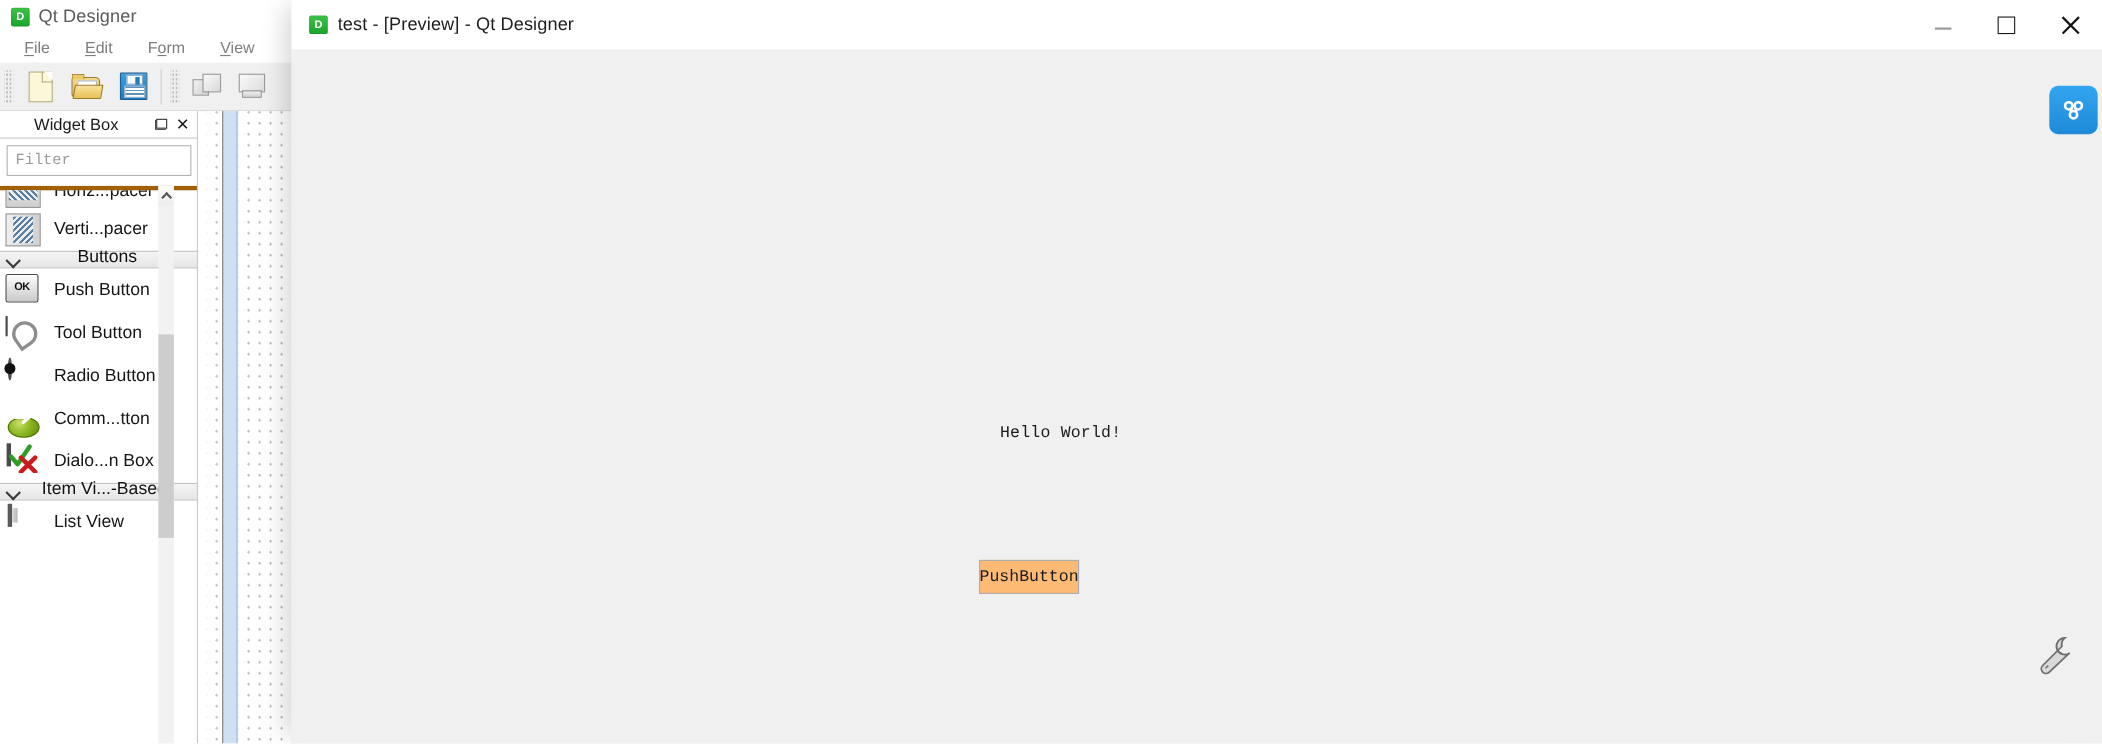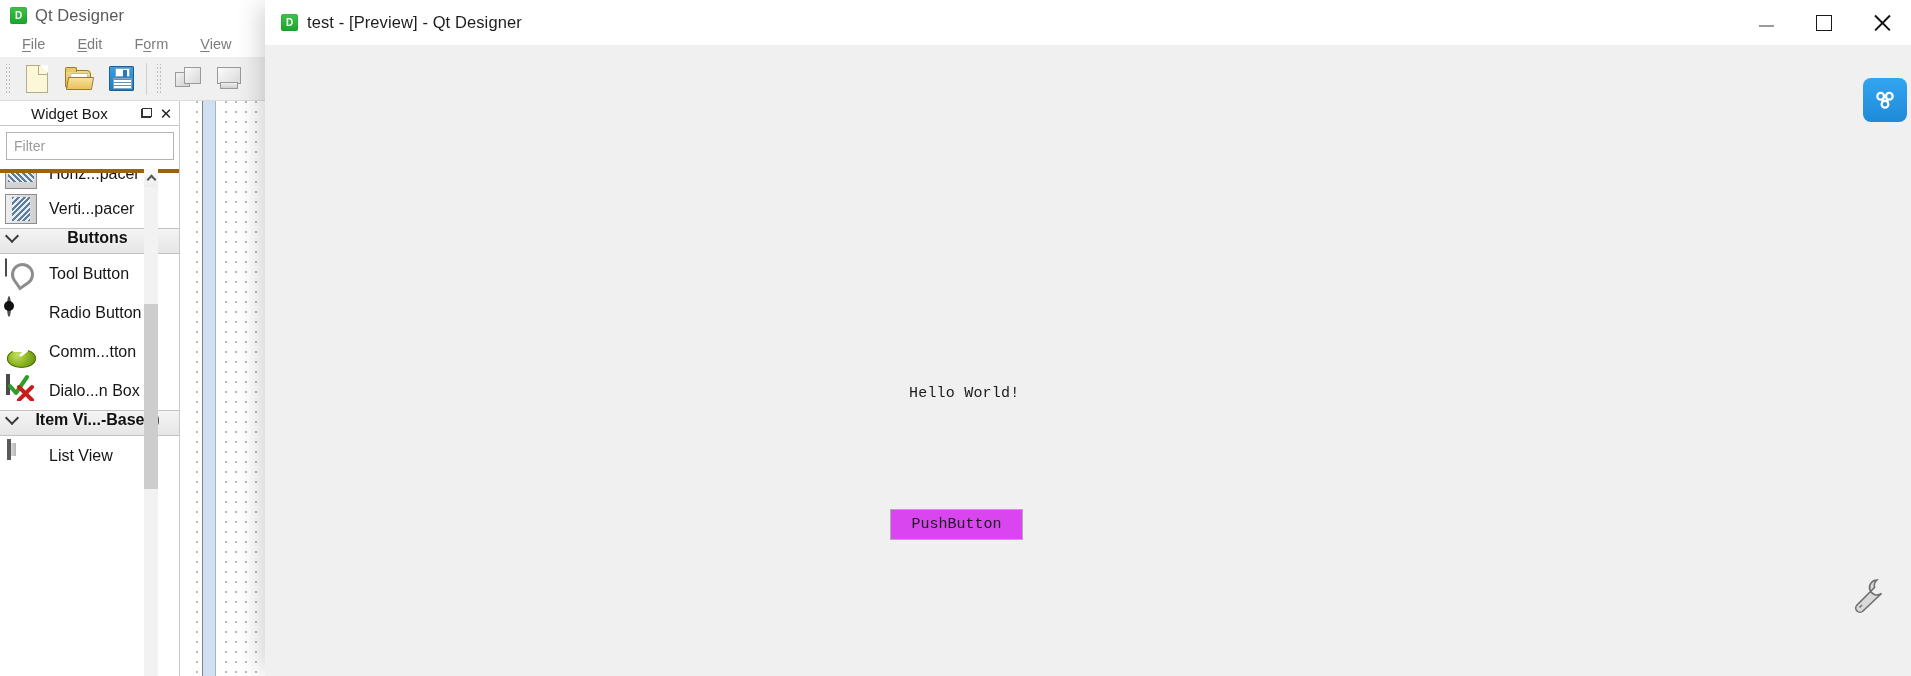--- a/index.html
+++ b/index.html
@@ -116,34 +116,34 @@
     border:1.4px solid #333; }
   .icon-float:after { content:""; position:absolute; right:0; top:0; width:8px; height:7px;
     border:1.4px solid #333; background:#fff; }
   .icon-x { font-size: 15px; line-height: 1; color: #222; font-family:"Liberation Sans",sans-serif; }
 
   .wb-filter {
     margin: 6px 6px 4px 6px; height: 28px;
     border: 1px solid #b3b3b3; background: #ffffff;
     display: flex; align-items: center; padding: 0 7px;
   }
-  .wb-filter span { font-size: 14px; color: #9b9b9b; font-family: Liberation Sans, sans-serif; text-align: center; }
+  .wb-filter span { font-size: 14px; color: #9b9b9b; font-family: Liberation Mono, monospace; text-align: center; }
 
   .wb-list {
     position: absolute; left: 0; top: 68px; right: 0; bottom: 0;
     background: #ffffff; border-top: 4px solid #a16207; overflow: hidden;
   }
   .wb-row {
     display: flex; align-items: center; height: 39px; padding-left: 5px; gap: 12px;
   }
   .wb-row .wname { font-size: 16px; color: #151515; white-space: nowrap; }
   .wb-group {
-    height: 26px; display:flex; align-items:flex-start; gap: 10px; padding-left: 6px;
+    height: 16px; display:flex; align-items:flex-end; gap: 10px; padding-left: 6px;
     background: linear-gradient(180deg,#f4f4f4,#e6e6e6);
-    border-top: 1px solid #c2c2c2; border-bottom: 1px solid #c2c2c2; font-weight: bold;
+    border-top: 1px solid #c2c2c2; border-bottom: 1px solid #c2c2c2;
   }
   .wb-group .gname { font-size: 16px; color: #111; flex:1; text-align:center; padding-right:14px; }
   .chev { width: 13px; height: 13px; position: relative; }
   .chev:after { content:""; position:absolute; left:1px; top:2px; width:8px; height:8px;
     border-right: 2.2px solid #3a3a3a; border-bottom: 2.2px solid #3a3a3a;
     transform: rotate(45deg); }
 
   
   .wic { width: 32px; height: 30px; position: relative; flex: 0 0 32px; }
   .wic-spacer-v { background: linear-gradient(90deg,#efefef,#cfcfcf); border:1px solid #8d8d8d; }
@@ -264,22 +264,22 @@
   .pv-close i:after  { transform: rotate(-45deg); }
 
   .preview-body { position:absolute; left:0; top:45px; right:0; bottom:0; background:#f0f0f0; }
 
   .hello {
     position: absolute; left: 644px; top: 340px;
     font-family: "Liberation Mono", monospace; font-size: 15px; color: #1b1b1b;
     letter-spacing: .2px; white-space: nowrap;
   }
   .pushbutton {
-    position: absolute; left: 625px; top: 464px; width: 133px; height: 31px;
-    background: #d946ef; border: 1px solid #adadad;
+    position: absolute; left: 625px; top: 464px; width: 91px; height: 31px;
+    background: #fdba74; border: 1px solid #adadad;
     display:flex; align-items:center; justify-content:center;
     font-family: "Liberation Mono", monospace; font-size: 15px; color: #1b1b1b;
   }
 </style>
 </head>
 <body>
 
 <div id="root">
 
   <div class="designer">
@@ -362,20 +362,26 @@
         <div class="wb-row">
           <span class="wic wic-spacer-v"></span>
           <span class="wname">Verti...pacer</span>
         </div>
 
         <div class="wb-group">
           <span class="chev"></span>
           <span class="gname">Buttons</span>
         </div>
 
+        <div class="wb-row">
+          <span class="wic">
+            <span class="wic-push">OK</span>
+          </span>
+          <span class="wname">Push Button</span>
+        </div>
 
         <div class="wb-row">
           <span class="wic">
             <span class="wic-tool"></span>
           </span>
           <span class="wname">Tool Button</span>
         </div>
 
         <div class="wb-row">
           <span class="wic">

